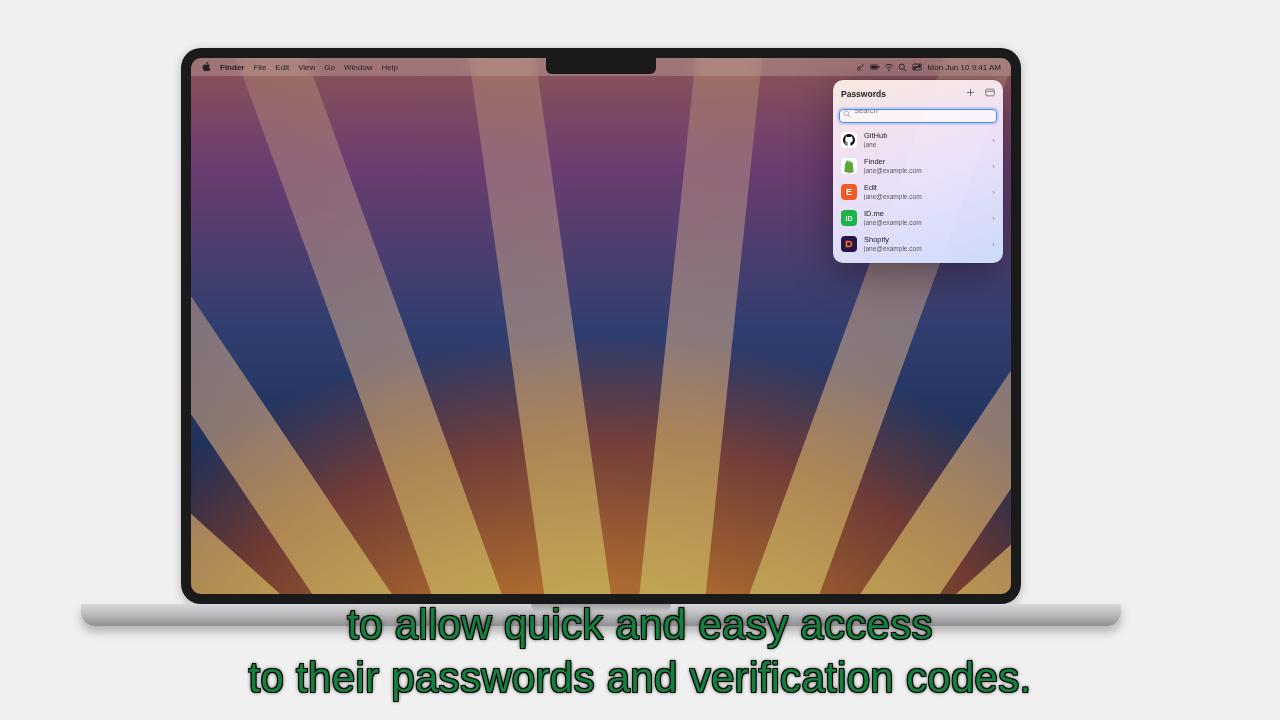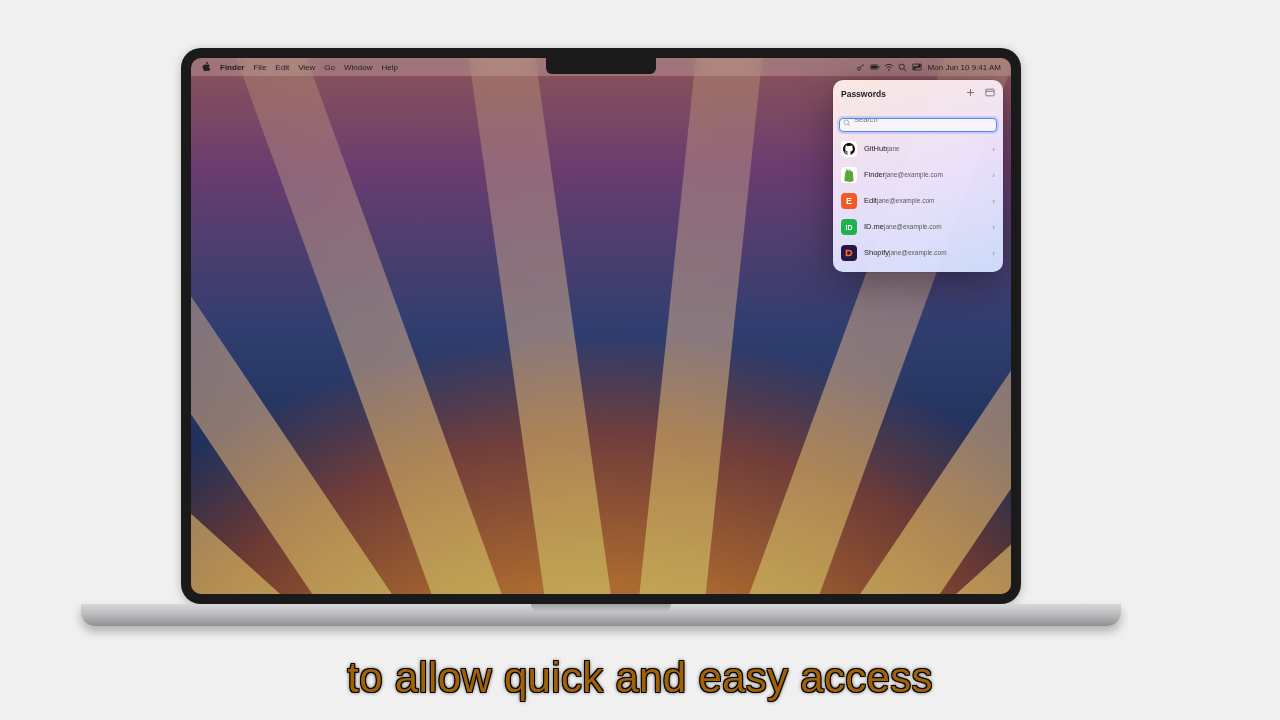--- a/index.html
+++ b/index.html
@@ -131,21 +131,21 @@
   box-shadow: 0 10px 40px rgba(0,0,0,.35), 0 0 0 .5px rgba(0,0,0,.15);
   z-index: 20;
   font-size: 8px;
   color: #222;
   padding: 6px;
 }
 .popover-header {
   display: flex;
   justify-content: space-between;
   align-items: center;
-  padding: 2px 2px 16px 2px;
+  padding: 2px 2px 7px 2px;
 }
 .popover-title { font-weight: 600; font-size: 8.5px; }
 .popover-tools { display: flex; gap: 10px; align-items: center; }
 .btn-plus, .btn-window { opacity: .7; }
 .search-wrap {
   position: relative;
   margin-bottom: 4px;
 }
 .search {
   width: 100%;
@@ -180,40 +180,40 @@
   height: 16px;
   border-radius: 4px;
   display: flex;
   align-items: center;
   justify-content: center;
   font-size: 9px;
   font-weight: 700;
   color: #fff;
   flex-shrink: 0;
 }
-.entry-text { display: flex; flex-direction: row; line-height: 1.15; overflow:hidden; }
+.entry-text { display: flex; flex-direction: column; line-height: 1.15; overflow:hidden; }
 .entry-title { font-size: 7.5px; color: #222; }
 .entry-sub { font-size: 6.5px; color: #5a5a5a; }
 .chev {
   position: absolute;
   right: 2px;
   top: 50%;
   transform: translateY(-50%);
   color: #8a8a8a;
   font-size: 8px;
 }
 
 
 .caption {
   position: absolute;
   left: 0;
   right: 0;
   bottom: 16px;
   text-align: center;
-  color: #a16207;
+  color: #15803d;
   font-size: 42px;
   line-height: 1.25;
   font-weight: 400;
   letter-spacing: .3px;
   font-family: Arial, Helvetica, sans-serif;
   text-shadow:
     -1px -1px 0 #000, 1px -1px 0 #000, -1px 1px 0 #000, 1px 1px 0 #000,
      0 0 4px #000;
   z-index: 200;
   pointer-events: none;
@@ -380,13 +380,14 @@
           </div>
       </div>
 
     </div>
   </div>
   <div class="base"></div>
 </div>
 
 <div class="caption">
   <div>to allow quick and easy access</div>
+  <div>to their passwords and verification codes.</div>
 </div>
 
 </body></html>

